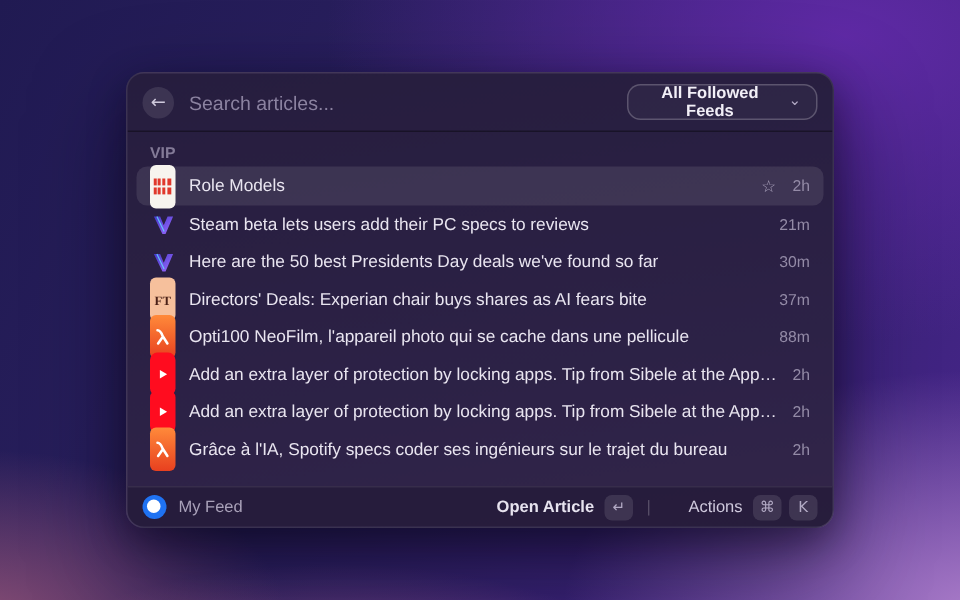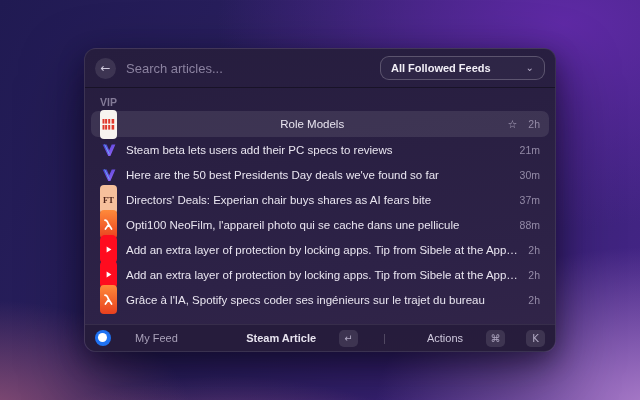--- a/index.html
+++ b/index.html
@@ -38,40 +38,40 @@
     display: grid; place-items: center; flex: none;
     font-family: "DejaVu Sans", sans-serif;
   }
   .search-input {
     flex: 1; margin-left: 10px; background: transparent; border: none; outline: none;
     color: #ece9f2; font-size: 13px; font-family: "Liberation Sans", sans-serif;
     min-width: 0;
   }
   .search-input::placeholder { color: #8b82a0; opacity: 1; }
   .dropdown {
-    flex: none; height: 24px; width: 165px; padding: 0 10px;
+    flex: none; height: 24px; width: 127px; padding: 0 10px;
     display: flex; align-items: center; justify-content: space-between;
     background: rgba(255,255,255,.03);
     border: 1px solid rgba(255,255,255,.22); border-radius: 9px;
     color: #f2eff7; font-size: 11px; font-weight: 700; cursor: pointer;
     font-family: "Liberation Sans", sans-serif;
   }
   .dropdown .chev { color: #b7aec9; font-size: 10px; font-weight: 400; margin-left: 8px;
     font-family: "DejaVu Sans", sans-serif; transform: translateY(-1px); }
   .hdr-divider { height: 1px; background: rgba(0,0,0,.38); flex: none; }
   
   .list { flex: 1; padding: 3px 6px 0; overflow: hidden; }
   .section-label {
     padding: 5px 9px 3px; font-size: 10.5px; font-weight: 600; color: #837a97;
   }
   .row {
     display: flex; align-items: center; height: 25px; padding: 0 9px;
     border-radius: 7px; gap: 9px; cursor: pointer;
   }
-  .row.selected { background: rgba(255,255,255,.095); height: 26px; text-align: center; }
+  .row.selected { background: rgba(255,255,255,.095); height: 26px; }
   .fav {
     width: 17px; height: 29px; border-radius: 4px; flex: none;
     display: grid; place-items: center; overflow: hidden;
   }
   .fav svg { display: block; }
   .fav.role-models { background: #f7f4ef; }
   .fav.ft { background: #f6c09c; color: #4a2017; font-family: "Liberation Serif", serif;
     font-weight: 700; font-size: 8.5px; letter-spacing: 0; }
   .fav.verge { background: transparent; }
   .fav.lesnum { background: linear-gradient(180deg, #ff8a3a 0%, #e8401f 100%); }
@@ -79,21 +79,21 @@
   .row .title {
     flex: 1; font-size: 11.5px; font-weight: 500; color: #e9e5f0;
     white-space: nowrap; overflow: hidden; text-overflow: ellipsis; min-width: 0;
   }
   .row .time { flex: none; font-size: 10.5px; color: #948ba7; }
   .row .star { flex: none; color: #aba3bd; font-size: 11px; margin-right: 2px;
     font-family: "DejaVu Sans", sans-serif; }
   
   .ftr {
     flex: none; height: 27px; display: flex; align-items: center; padding: 0 10px;
-    background: rgba(38,28,60,.92); border-top: 1px solid rgba(255,255,255,.08); gap: 16px;
+    background: rgba(38,28,60,.92); border-top: 1px solid rgba(255,255,255,.08);
   }
   .app-badge {
     width: 16px; height: 16px; border-radius: 50%; background: #1f72f2;
     position: relative; flex: none; overflow: hidden;
   }
   .app-badge::after {
     content: ""; position: absolute; left: 3px; top: 3px;
     width: 9px; height: 9px; border-radius: 50%; background: #fff;
   }
   .ftr .context { margin-left: 8px; font-size: 11px; color: #a9a1b9; }
@@ -225,21 +225,21 @@
         <span class="title">Grâce à l'IA, Spotify specs coder ses ingénieurs sur le trajet du bureau</span>
         <span class="time">2h</span>
       </div>
 
     </div>
 
     <div class="ftr">
       <span class="app-badge"></span>
       <span class="context">My Feed</span>
       <span class="spacer"></span>
-      <span class="action-label">Steam Article</span>
+      <span class="action-label">Open Article</span>
       <span class="key">↵</span>
       <span class="sep">|</span>
       <span class="action-label secondary">Actions</span>
       <span class="key">⌘</span>
       <span class="key">K</span>
     </div>
 
   </div>
 </div>
 

